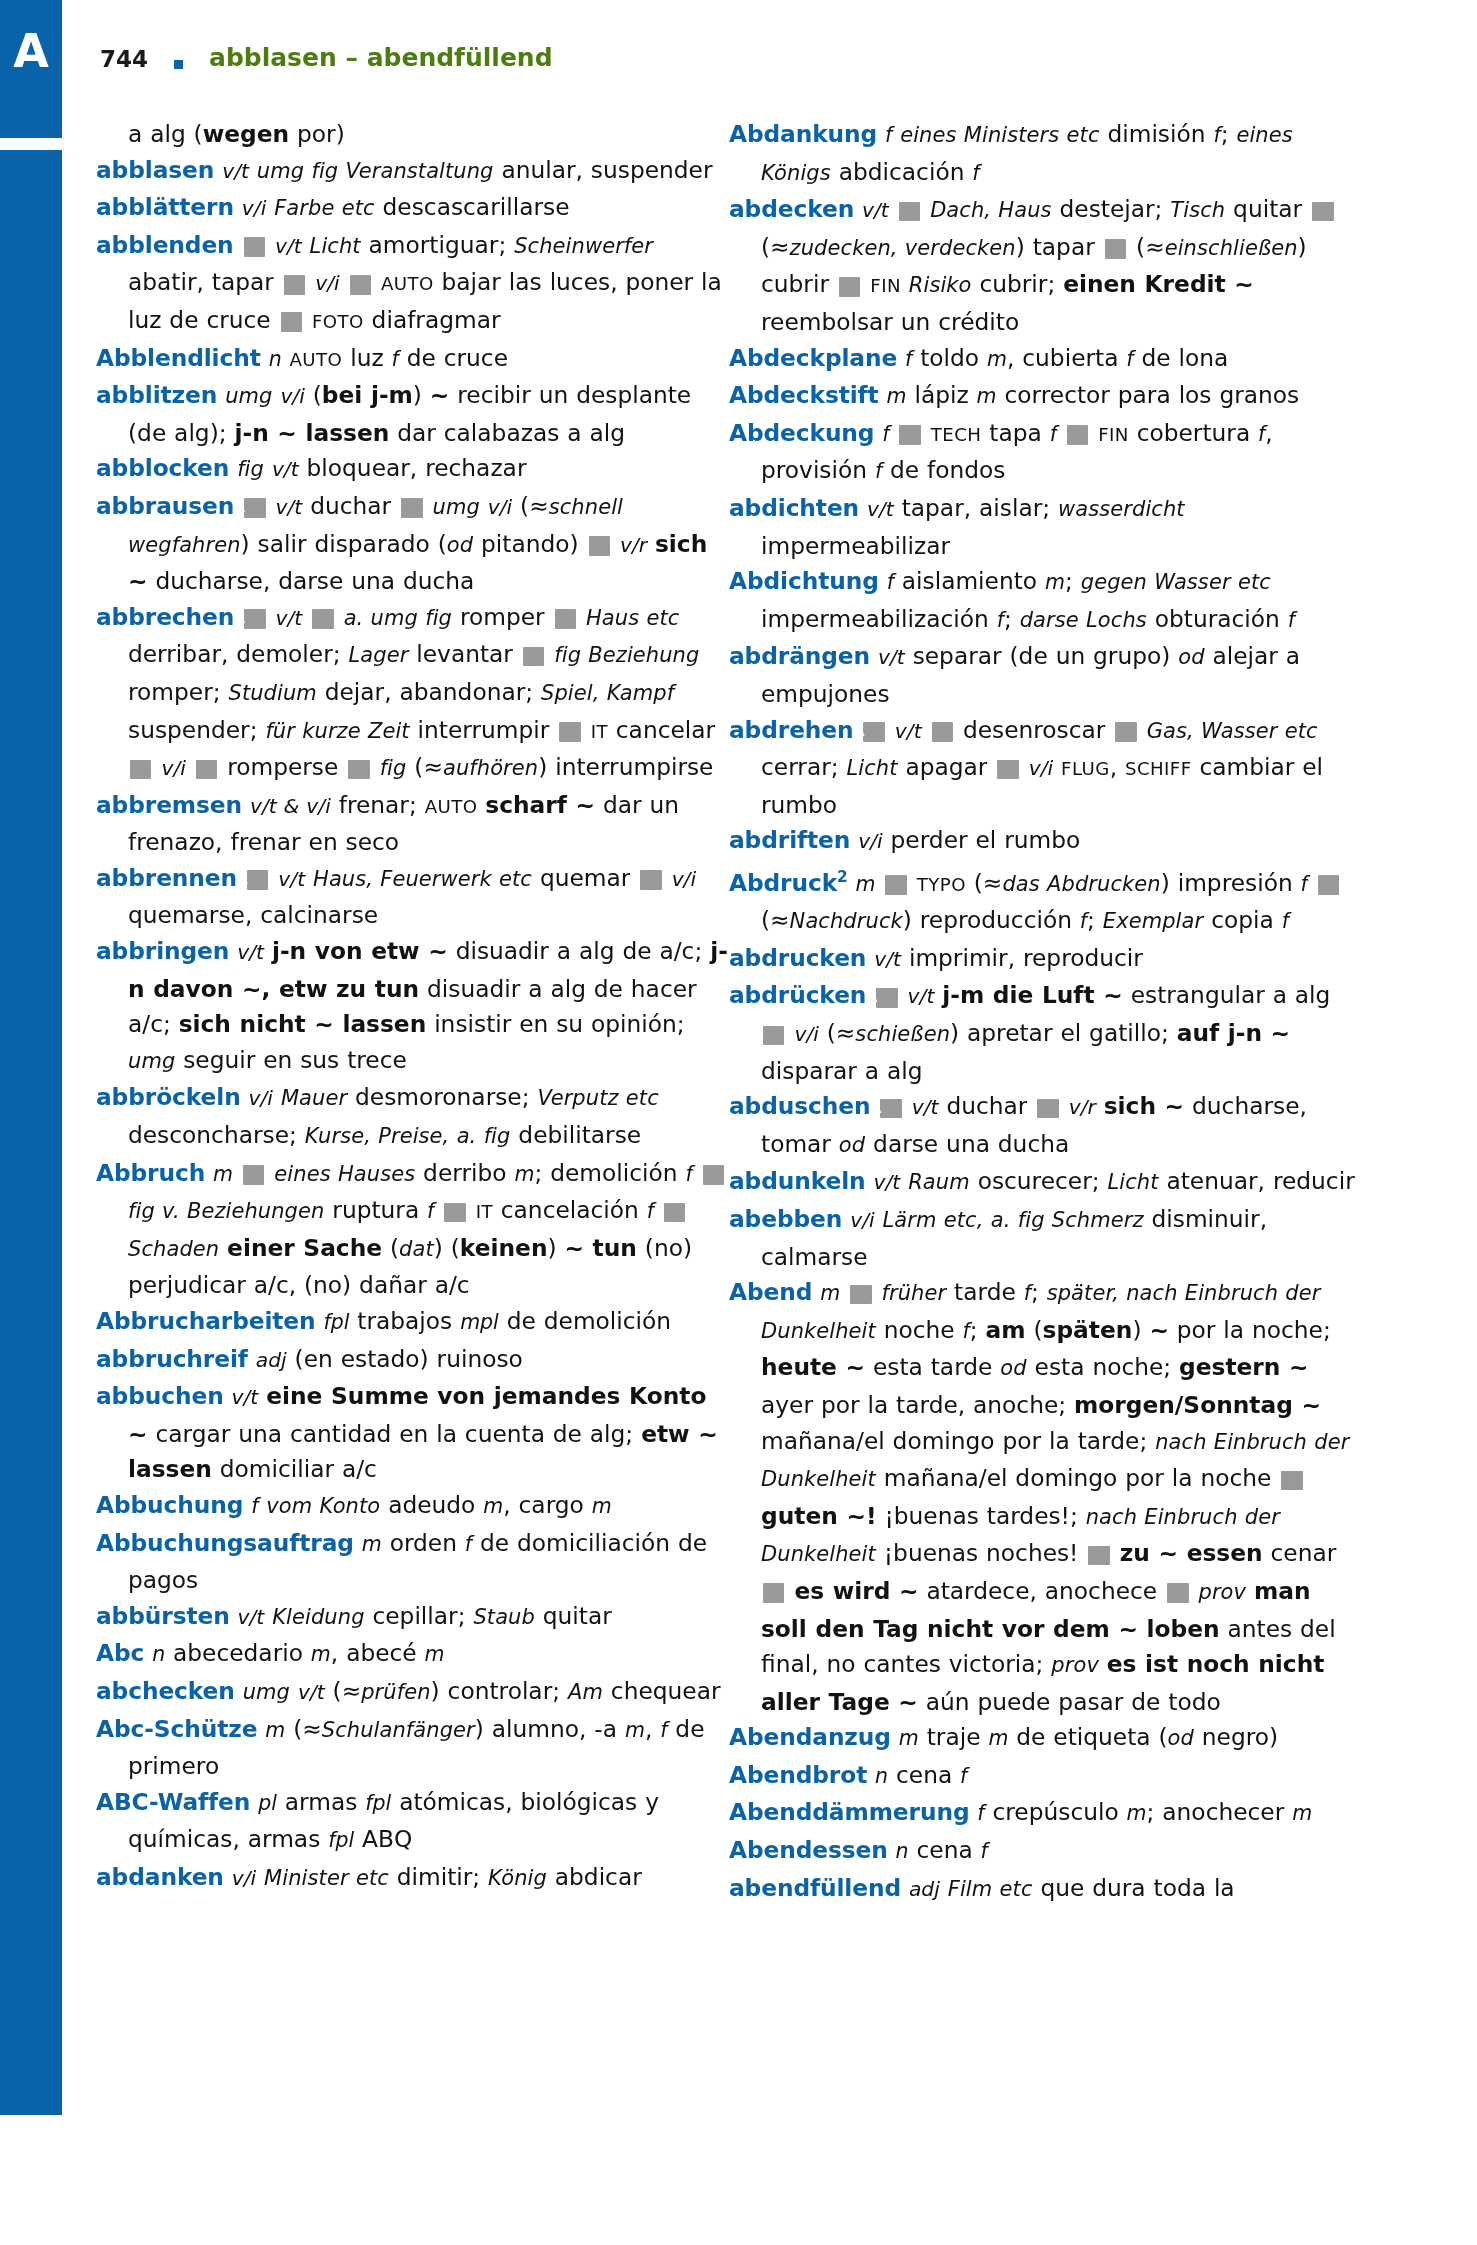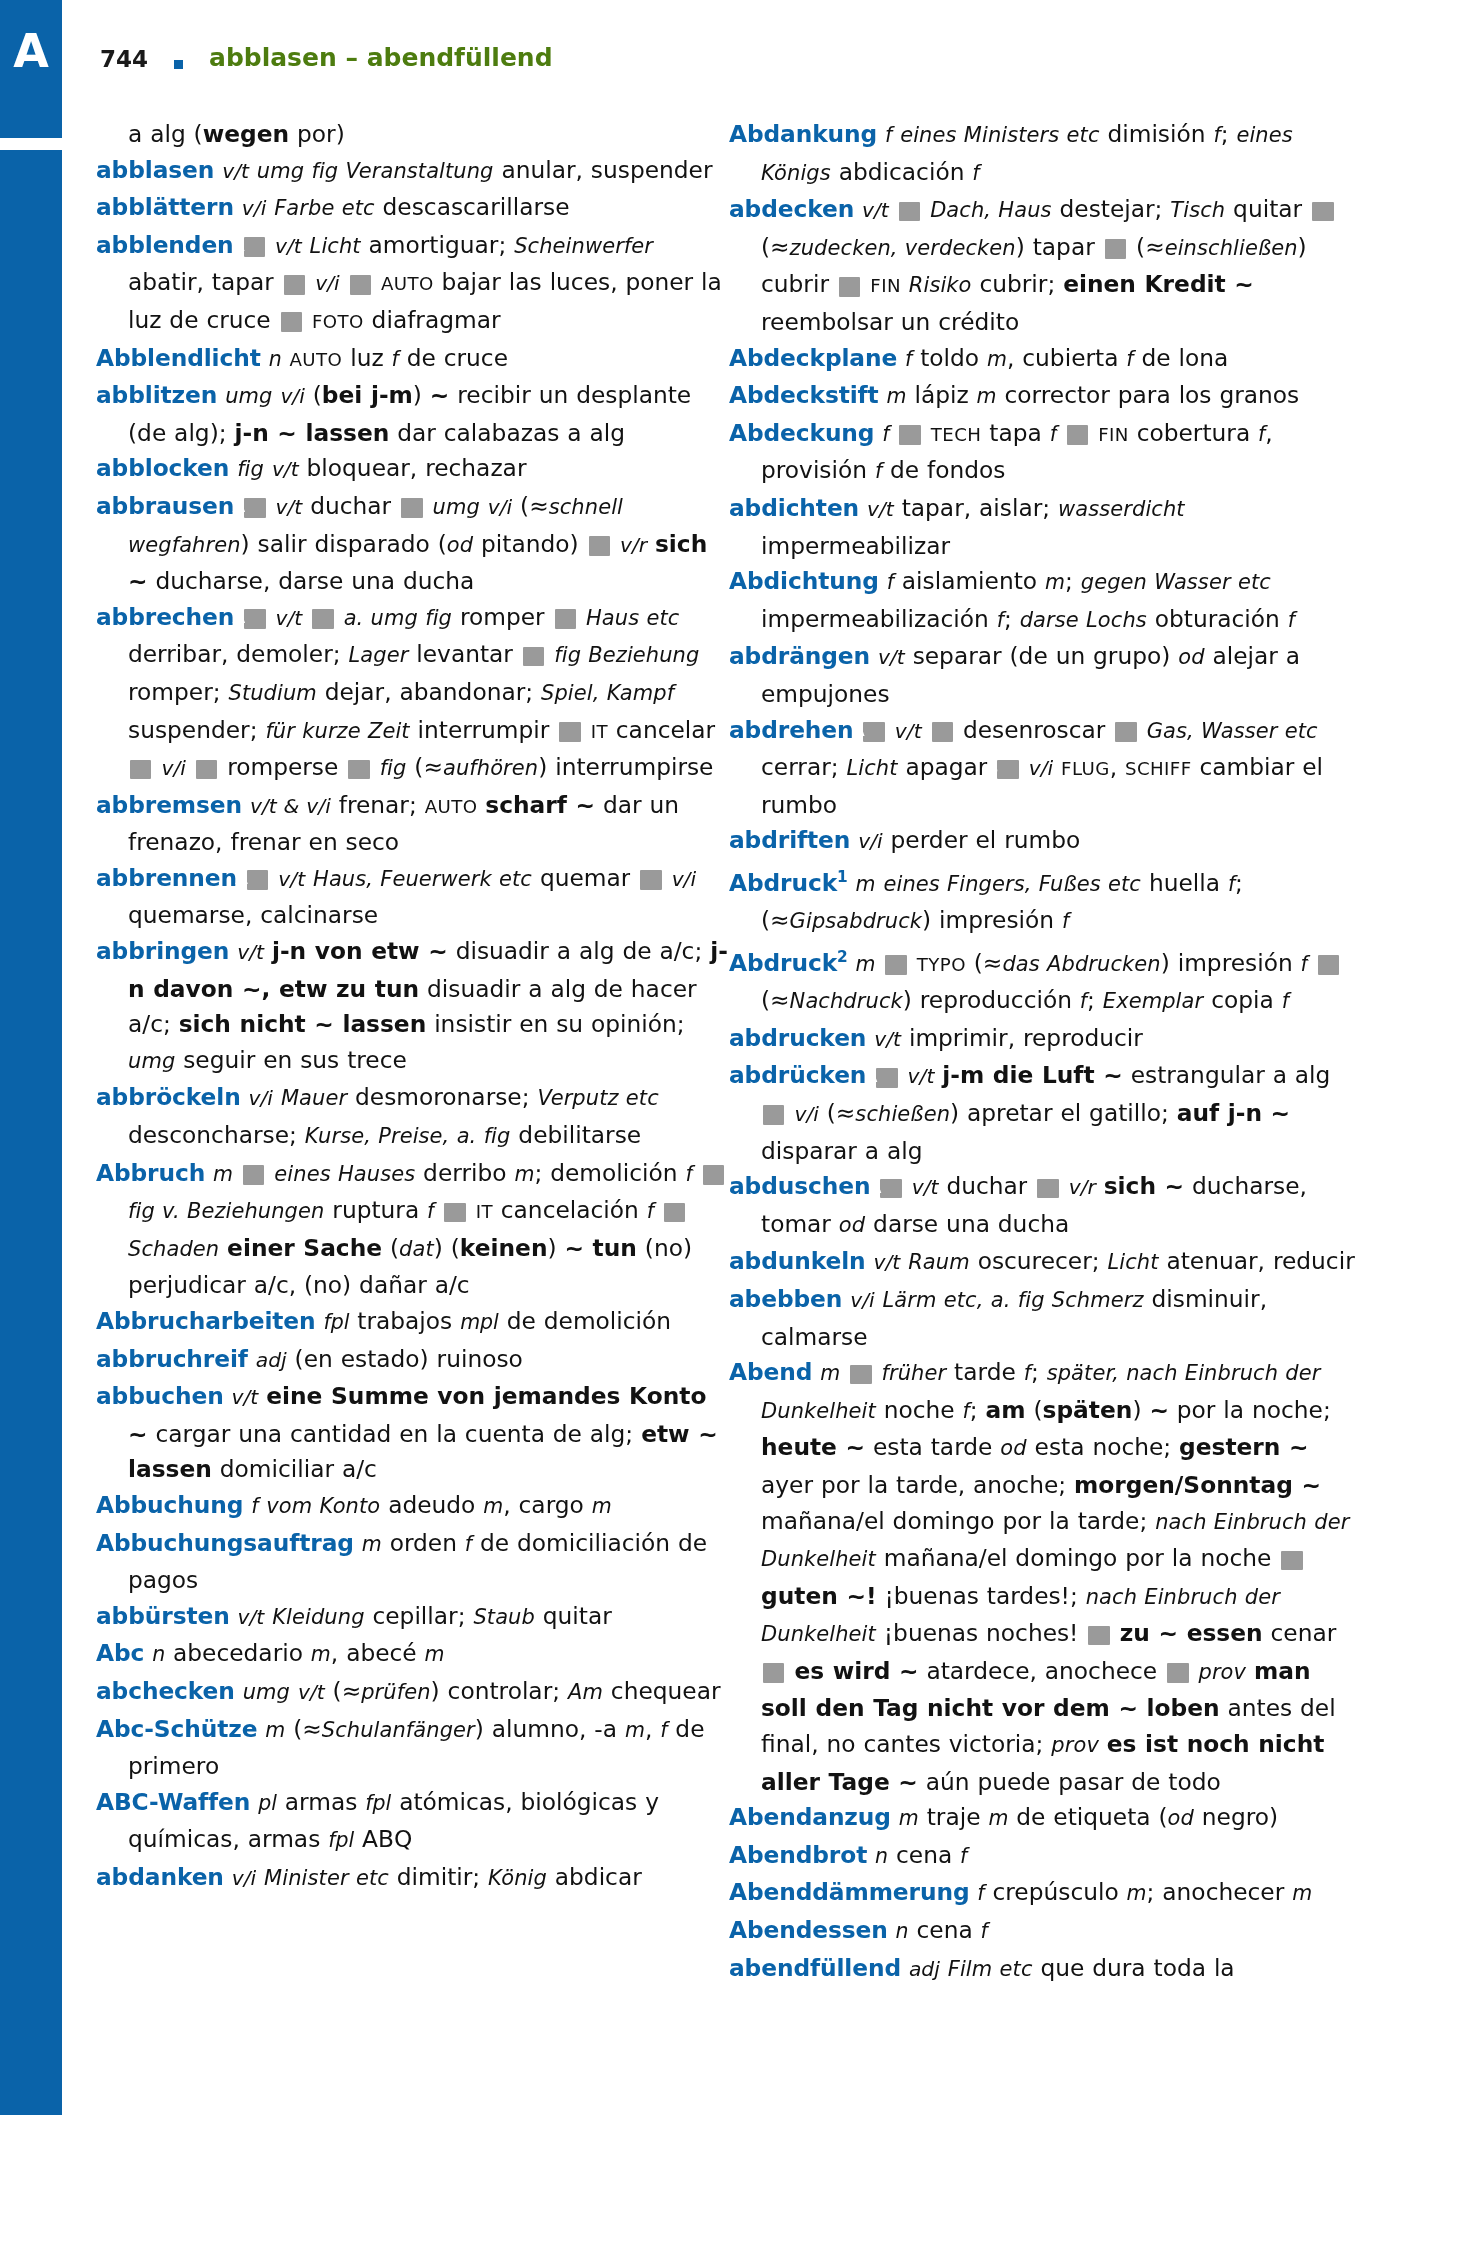--- a/index.html
+++ b/index.html
@@ -188,21 +188,20 @@
       <p class="entry"><span class="hw">Abdankung</span> <span class="gen">f</span> <span class="it">eines Ministers etc</span> dimisión <span class="gen">f</span>; <span class="it">eines Königs</span> abdicación <span class="gen">f</span></p>
       <p class="entry"><span class="hw">abdecken</span> <span class="gr">v/t</span> <span class="num">1</span> <span class="it">Dach, Haus</span> destejar; <span class="it">Tisch</span> quitar <span class="num">2</span> (≈<span class="it">zudecken, verdecken</span>) tapar <span class="num">3</span> (≈<span class="it">einschließen</span>) cubrir <span class="num">4</span> <span class="sc">FIN</span> <span class="it">Risiko</span> cubrir; <b class="bd">einen Kredit ~</b> reembolsar un crédito</p>
       <p class="entry"><span class="hw">Abdeckplane</span> <span class="gen">f</span> toldo <span class="gen">m</span>, cubierta <span class="gen">f</span> de lona</p>
       <p class="entry"><span class="hw">Abdeckstift</span> <span class="gen">m</span> lápiz <span class="gen">m</span> corrector para los granos</p>
       <p class="entry"><span class="hw">Abdeckung</span> <span class="gen">f</span> <span class="num">1</span> <span class="sc">TECH</span> tapa <span class="gen">f</span> <span class="num">2</span> <span class="sc">FIN</span> cobertura <span class="gen">f</span>, provisión <span class="gen">f</span> de fondos</p>
       <p class="entry"><span class="hw">abdichten</span> <span class="gr">v/t</span> tapar, aislar; <span class="it">wasserdicht</span> impermeabilizar</p>
       <p class="entry"><span class="hw">Abdichtung</span> <span class="gen">f</span> aislamiento <span class="gen">m</span>; <span class="it">gegen Wasser etc</span> impermeabilización <span class="gen">f</span>; <span class="it">darse Lochs</span> obturación <span class="gen">f</span></p>
       <p class="entry"><span class="hw">abdrängen</span> <span class="gr">v/t</span> separar (de un grupo) <span class="it">od</span> alejar a empujones</p>
       <p class="entry"><span class="hw">abdrehen</span> <span class="alpha">A</span> <span class="gr">v/t</span> <span class="num">1</span> desenroscar <span class="num">2</span> <span class="it">Gas, Wasser etc</span> cerrar; <span class="it">Licht</span> apagar <span class="alpha">B</span> <span class="gr">v/i</span> <span class="sc">FLUG</span>, <span class="sc">SCHIFF</span> cambiar el rumbo</p>
       <p class="entry"><span class="hw">abdriften</span> <span class="gr">v/i</span> perder el rumbo</p>
-      <p class="entry"><span class="hw">Abdruck<sup>1</sup></span> <span class="gen">m</span> <span class="it">eines Fingers, Fußes etc</span> huella <span class="gen">f</span>; (≈<span class="it">Gipsabdruck</span>) impresión <span class="gen">f</span></p>
       <p class="entry"><span class="hw">Abdruck<sup>2</sup></span> <span class="gen">m</span> <span class="num">1</span> <span class="sc">TYPO</span> (≈<span class="it">das Abdrucken</span>) impresión <span class="gen">f</span> <span class="num">2</span> (≈<span class="it">Nachdruck</span>) reproducción <span class="gen">f</span>; <span class="it">Exemplar</span> copia <span class="gen">f</span></p>
       <p class="entry"><span class="hw">abdrucken</span> <span class="gr">v/t</span> imprimir, reproducir</p>
       <p class="entry"><span class="hw">abdrücken</span> <span class="alpha">A</span> <span class="gr">v/t</span> <b class="bd">j-m die Luft ~</b> estrangular a alg <span class="alpha">B</span> <span class="gr">v/i</span> (≈<span class="it">schießen</span>) apretar el gatillo; <b class="bd">auf j-n ~</b> disparar a alg</p>
       <p class="entry"><span class="hw">abduschen</span> <span class="alpha">A</span> <span class="gr">v/t</span> duchar <span class="alpha">B</span> <span class="gr">v/r</span> <b class="bd">sich ~</b> ducharse, tomar <span class="it">od</span> darse una ducha</p>
       <p class="entry"><span class="hw">abdunkeln</span> <span class="gr">v/t</span> <span class="it">Raum</span> oscurecer; <span class="it">Licht</span> atenuar, reducir</p>
       <p class="entry"><span class="hw">abebben</span> <span class="gr">v/i</span> <span class="it">Lärm etc, a. fig Schmerz</span> disminuir, calmarse</p>
       <p class="entry"><span class="hw">Abend</span> <span class="gen">m</span> <span class="num">1</span> <span class="it">früher</span> tarde <span class="gen">f</span>; <span class="it">später, nach Einbruch der Dunkelheit</span> noche <span class="gen">f</span>; <b class="bd">am</b> (<b class="bd">späten</b>) <b class="bd">~</b> por la noche; <b class="bd">heute ~</b> esta tarde <span class="it">od</span> esta noche; <b class="bd">gestern ~</b> ayer por la tarde, anoche; <b class="bd">morgen/Sonntag ~</b> mañana/el domingo por la tarde; <span class="it">nach Einbruch der Dunkelheit</span> mañana/el domingo por la noche <span class="num">2</span> <b class="bd">guten ~!</b> ¡buenas tardes!; <span class="it">nach Einbruch der Dunkelheit</span> ¡buenas noches! <span class="num">3</span> <b class="bd">zu ~ essen</b> cenar <span class="num">4</span> <b class="bd">es wird ~</b> atardece, anochece <span class="num">5</span> <span class="it">prov</span> <b class="bd">man soll den Tag nicht vor dem ~ loben</b> antes del final, no cantes victoria; <span class="it">prov</span> <b class="bd">es ist noch nicht aller Tage ~</b> aún puede pasar de todo</p>
       <p class="entry"><span class="hw">Abendanzug</span> <span class="gen">m</span> traje <span class="gen">m</span> de etiqueta (<span class="it">od</span> negro)</p>
       <p class="entry"><span class="hw">Abendbrot</span> <span class="gen">n</span> cena <span class="gen">f</span></p>
       <p class="entry"><span class="hw">Abenddämmerung</span> <span class="gen">f</span> crepúsculo <span class="gen">m</span>; anochecer <span class="gen">m</span></p>

